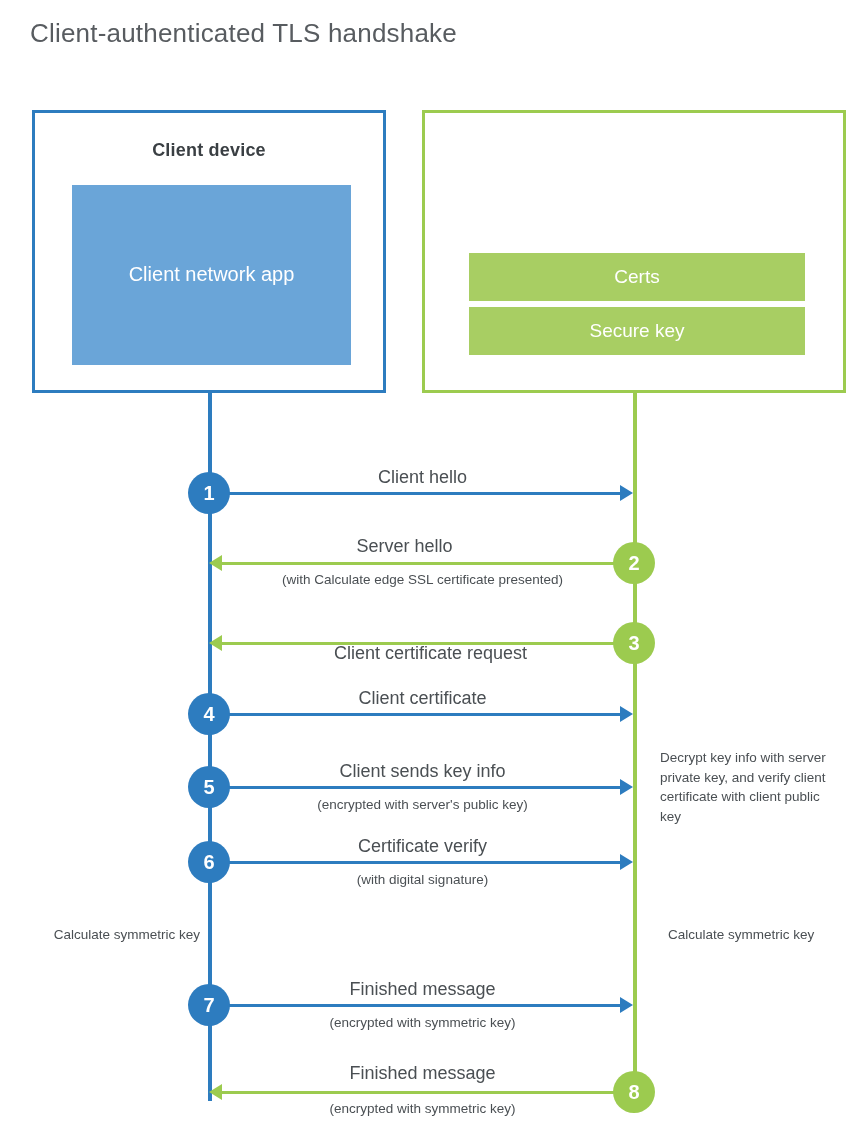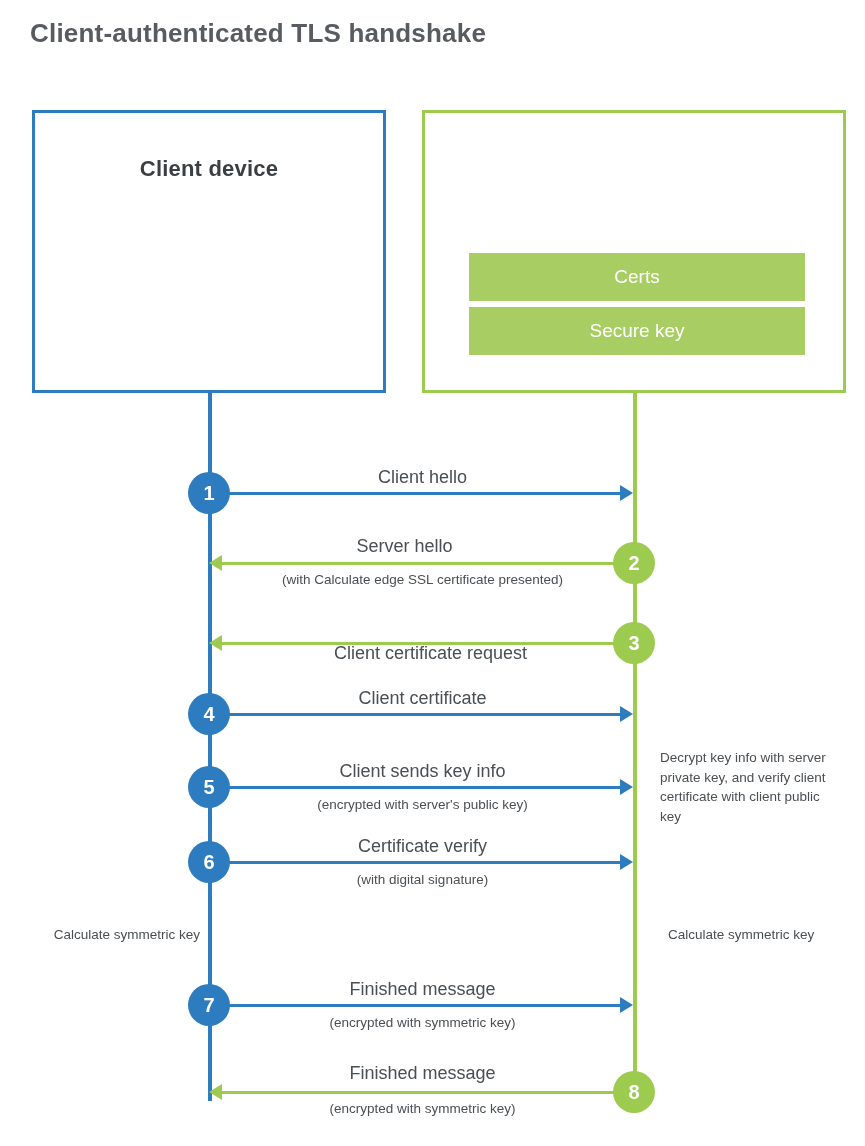--- a/index.html
+++ b/index.html
@@ -13,21 +13,21 @@
     color: #43484c;
     overflow: hidden;
     position: relative;
   }
 
   #page-title {
     position: absolute;
     left: 30px;
     top: 18px;
     font-size: 26px;
-    font-weight: 700;
+    font-weight: 400;
     color: #585c60;
     letter-spacing: 0.2px;
     white-space: nowrap;
   }
 
   
   .entity-box {
     position: absolute;
     background: #ffffff;
   }
@@ -36,24 +36,24 @@
     width: 354px; height: 283px;
     border: 3px solid #2d7cbf;
   }
   #server-box {
     left: 422px; top: 110px;
     width: 424px; height: 283px;
     border: 3px solid #9ccb4f;
   }
   .box-title {
     text-align: center;
-    font-size: 22px;
+    font-size: 18px;
     font-weight: bold;
     color: #3a3f43;
-    margin-top: 43px;
+    margin-top: 27px;
     letter-spacing: 0.2px;
   }
 
   #client-app-block {
     position: absolute;
     left: 37px; top: 72px;
     width: 279px; height: 180px;
     background: #6aa5d8;
     color: #ffffff;
     font-size: 20px;
@@ -151,20 +151,21 @@
   }
   .side-note.right-align { text-align: right; }
 </style>
 </head>
 <body>
 
 <div id="page-title">Client-authenticated TLS handshake</div>
 
 <div class="entity-box" id="client-device-box">
   <div class="box-title">Client device</div>
+  <div id="client-app-block">Client network app</div>
 </div>
 
 <div class="entity-box" id="server-box">
   <div class="server-block" id="server-block-certs">Certs</div>
   <div class="server-block" id="server-block-pk">Secure key</div>
 </div>
 
 <div class="lifeline" id="client-lifeline"></div>
 <div class="lifeline" id="server-lifeline"></div>
 

